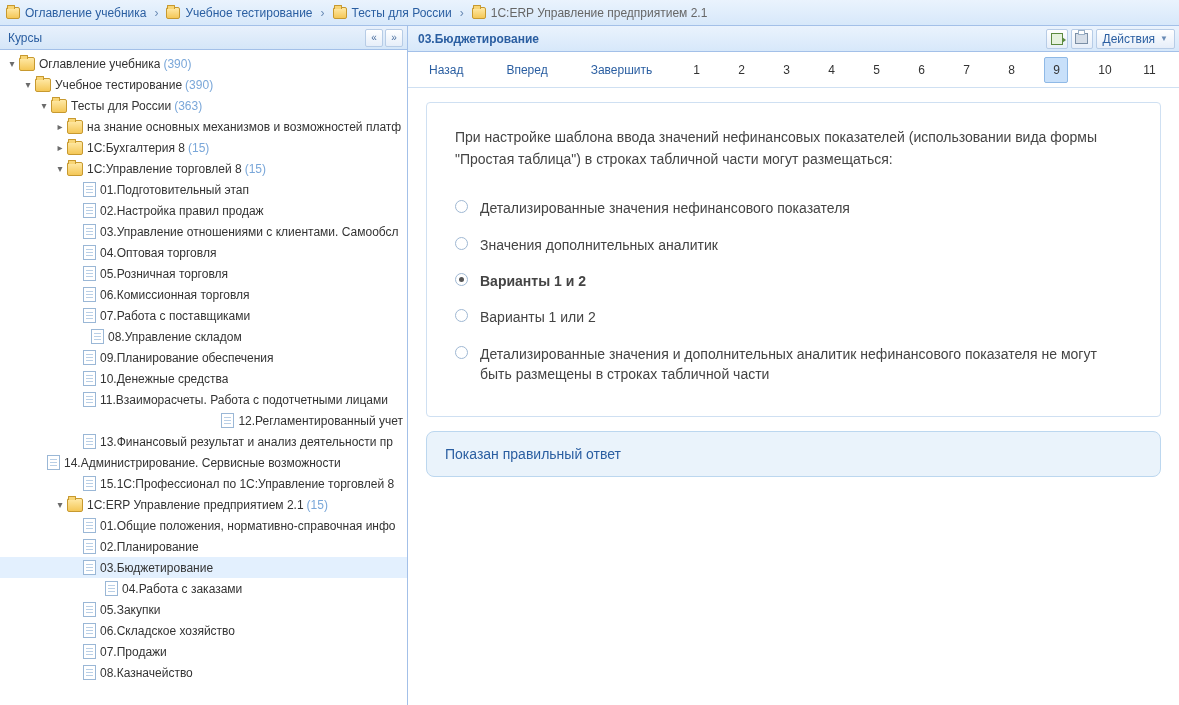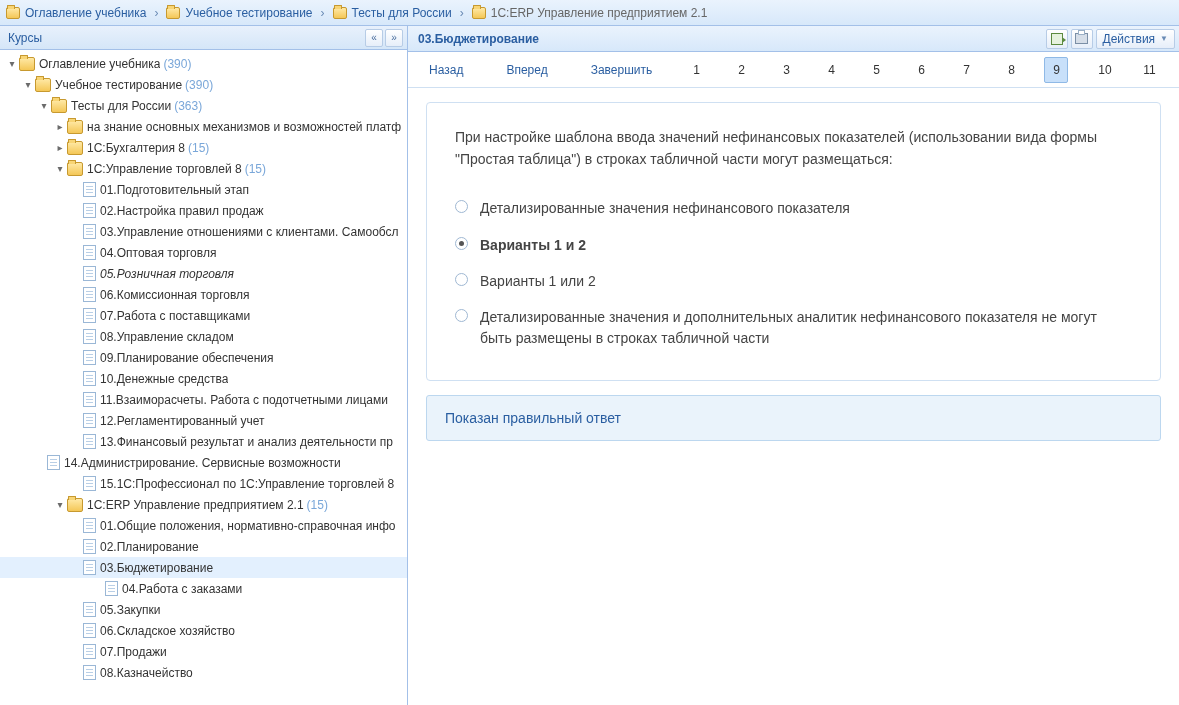--- a/index.html
+++ b/index.html
@@ -217,21 +217,21 @@
     background:#fff;
   }
   .options li.correct .radio-dot::after{
     content:''; position:absolute; top:3px; left:3px; width:5px; height:5px;
     background:#555; border-radius:50%;
   }
   .feedback {
     margin-top:14px;
     border:1px solid #bcd7ef;
     background:#eaf3fb;
-    border-radius:3px;
+    border-radius:8px;
     padding: 14px 18px;
     color:#2a5ea1;
     font-size:14px;
   }
 
   
   .i-export {
     width:12px; height:12px;
     border:1px solid #5c8a3f;
     position:relative;
@@ -333,56 +333,56 @@
           <div class="tree-row" style="padding-left: 70px;">
             <span class="caret"></span>
             <span class="icon page"></span>
             <span class="label">03.Управление отношениями с клиентами. Самообсл</span>
           </div>
           <div class="tree-row" style="padding-left: 70px;">
             <span class="caret"></span>
             <span class="icon page"></span>
             <span class="label">04.Оптовая торговля</span>
           </div>
-          <div class="tree-row" style="padding-left: 70px; font-style: italic;">
+          <div class="tree-row" style="padding-left: 70px;">
             <span class="caret"></span>
             <span class="icon page"></span>
             <span class="label">05.Розничная торговля</span>
           </div>
           <div class="tree-row" style="padding-left: 70px;">
             <span class="caret"></span>
             <span class="icon page"></span>
             <span class="label">06.Комиссионная торговля</span>
           </div>
           <div class="tree-row" style="padding-left: 70px;">
             <span class="caret"></span>
             <span class="icon page"></span>
             <span class="label">07.Работа с поставщиками</span>
           </div>
-          <div class="tree-row" style="padding-left: 70px;">
+          <div class="tree-row" style="padding-left: 70px; margin-left: 8px;">
             <span class="caret"></span>
             <span class="icon page"></span>
             <span class="label">08.Управление складом</span>
           </div>
           <div class="tree-row" style="padding-left: 70px;">
             <span class="caret"></span>
             <span class="icon page"></span>
             <span class="label">09.Планирование обеспечения</span>
           </div>
           <div class="tree-row" style="padding-left: 70px;">
             <span class="caret"></span>
             <span class="icon page"></span>
             <span class="label">10.Денежные средства</span>
           </div>
           <div class="tree-row" style="padding-left: 70px;">
             <span class="caret"></span>
             <span class="icon page"></span>
             <span class="label">11.Взаиморасчеты. Работа с подотчетными лицами</span>
           </div>
-          <div class="tree-row" style="padding-left: 70px;">
+          <div class="tree-row" style="padding-left: 70px; justify-content: flex-end;">
             <span class="caret"></span>
             <span class="icon page"></span>
             <span class="label">12.Регламентированный учет</span>
           </div>
           <div class="tree-row" style="padding-left: 70px;">
             <span class="caret"></span>
             <span class="icon page"></span>
             <span class="label">13.Финансовый результат и анализ деятельности пр</span>
           </div>
           <div class="tree-row" style="padding-left: 34px;">
@@ -481,20 +481,24 @@
           <span class="nav-item pg num">14</span>
         </div>
 
       <div class="question-area">
         <div class="card">
           <p class="q-text">При настройке шаблона ввода значений нефинансовых показателей (использовании вида формы "Простая таблица") в строках табличной части могут размещаться:</p>
           <ul class="options" id="options">
               <li>
                 <span class="radio-dot"></span>
                 <span>Детализированные значения нефинансового показателя</span>
+              </li>
+              <li>
+                <span class="radio-dot"></span>
+                <span>Значения дополнительных аналитик</span>
               </li>
               <li class="correct">
                 <span class="radio-dot"></span>
                 <span>Варианты 1 и 2</span>
               </li>
               <li>
                 <span class="radio-dot"></span>
                 <span>Варианты 1 или 2</span>
               </li>
               <li>

